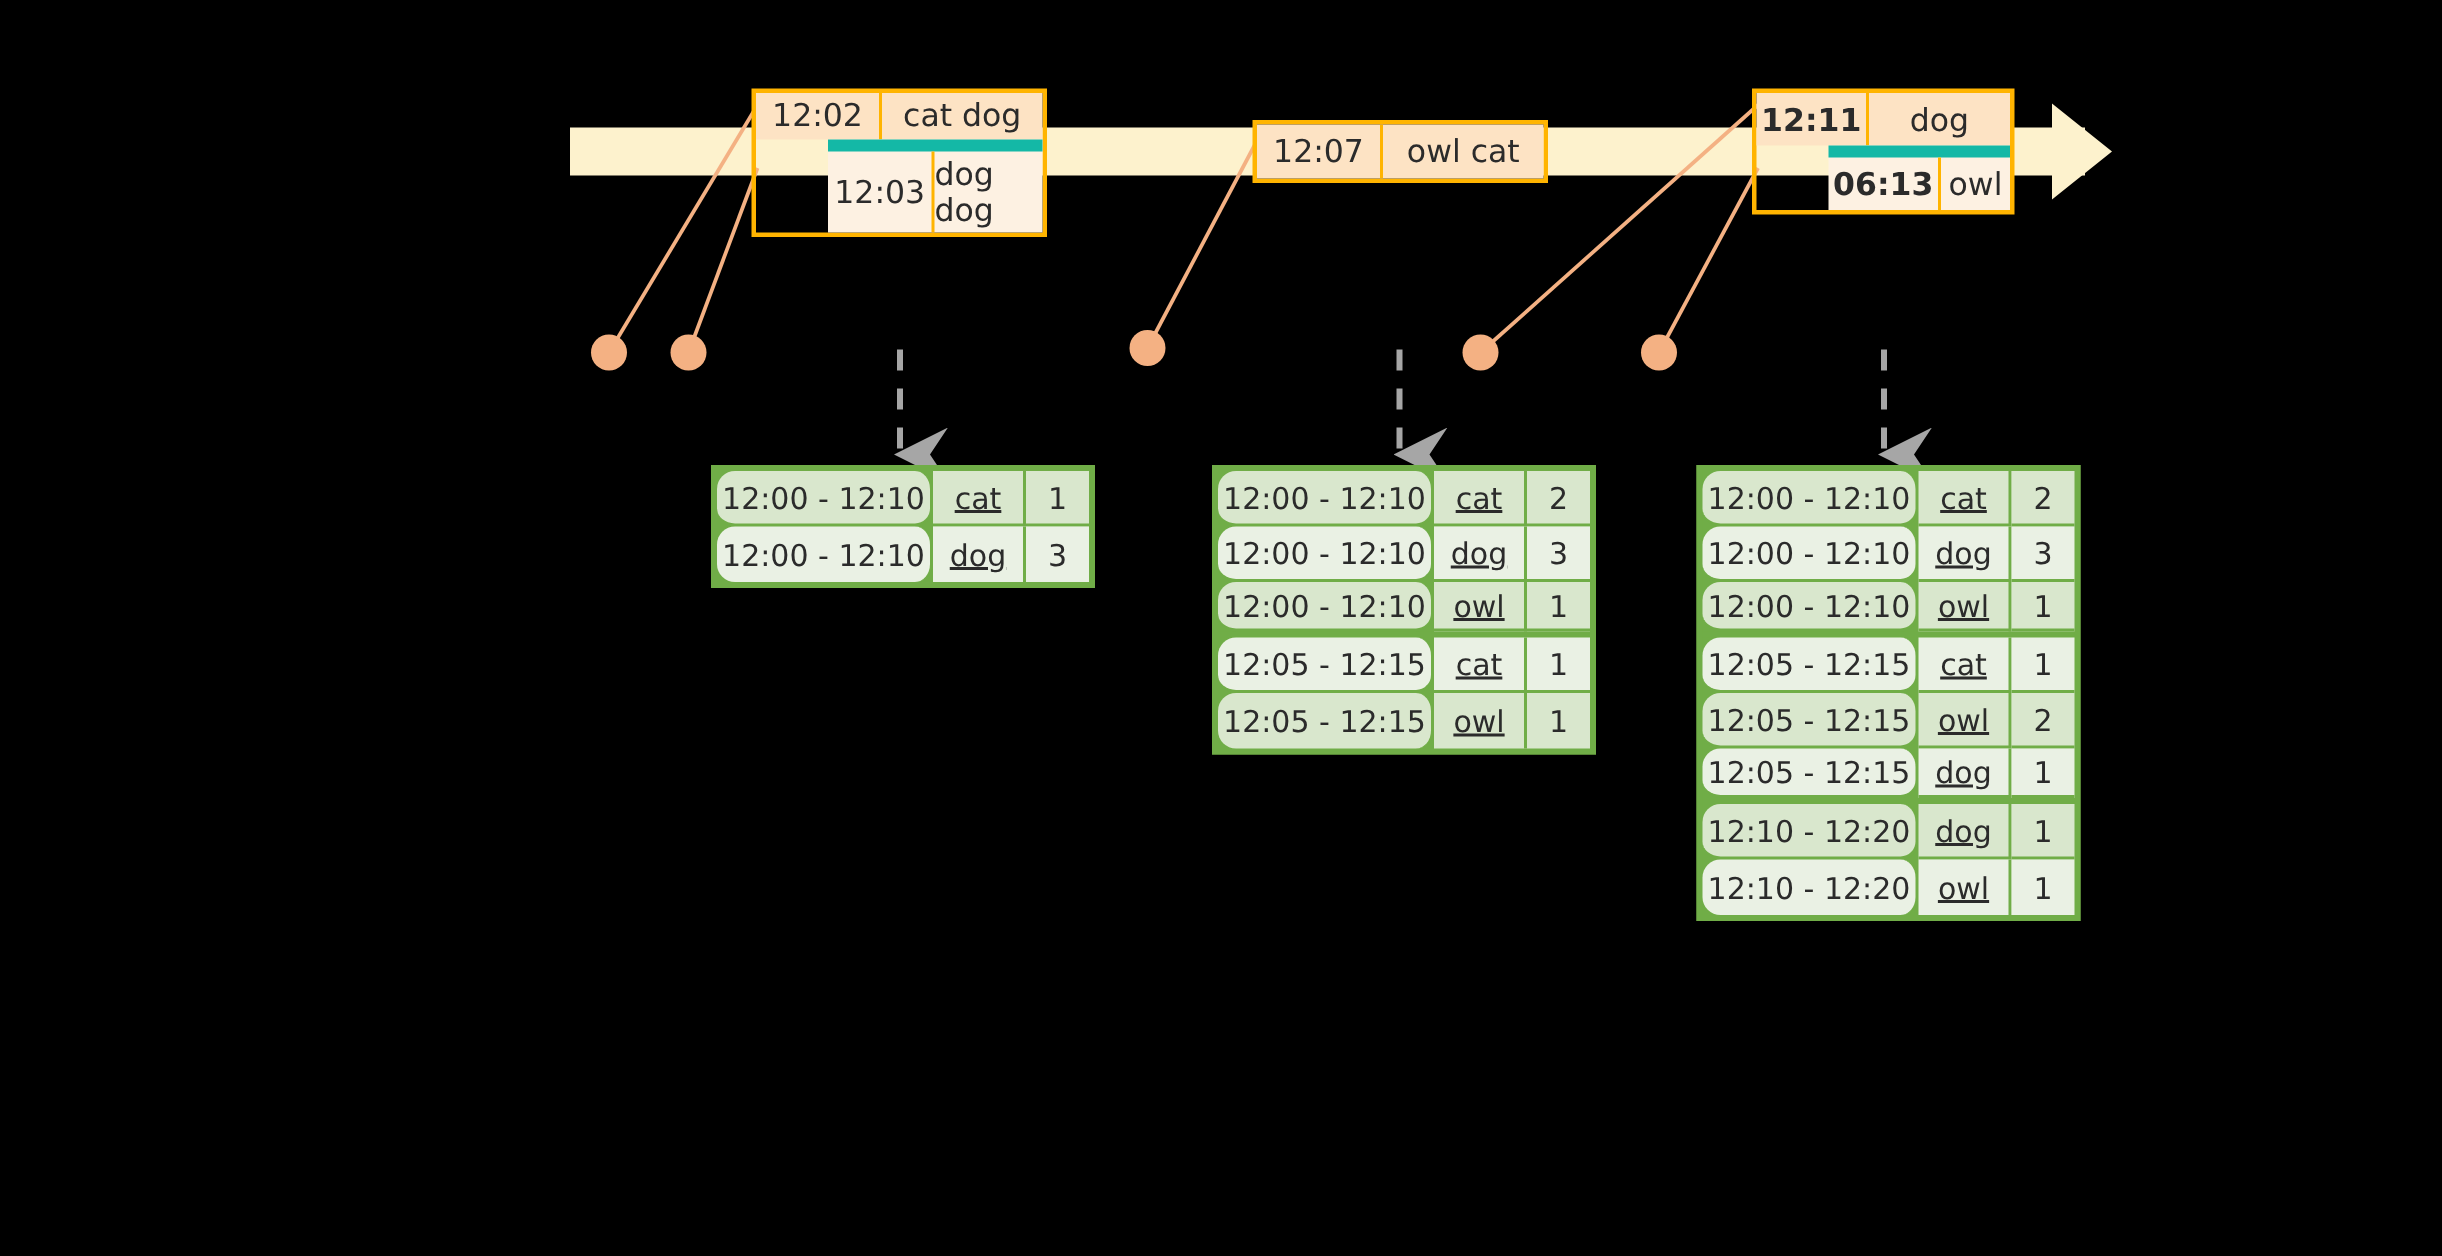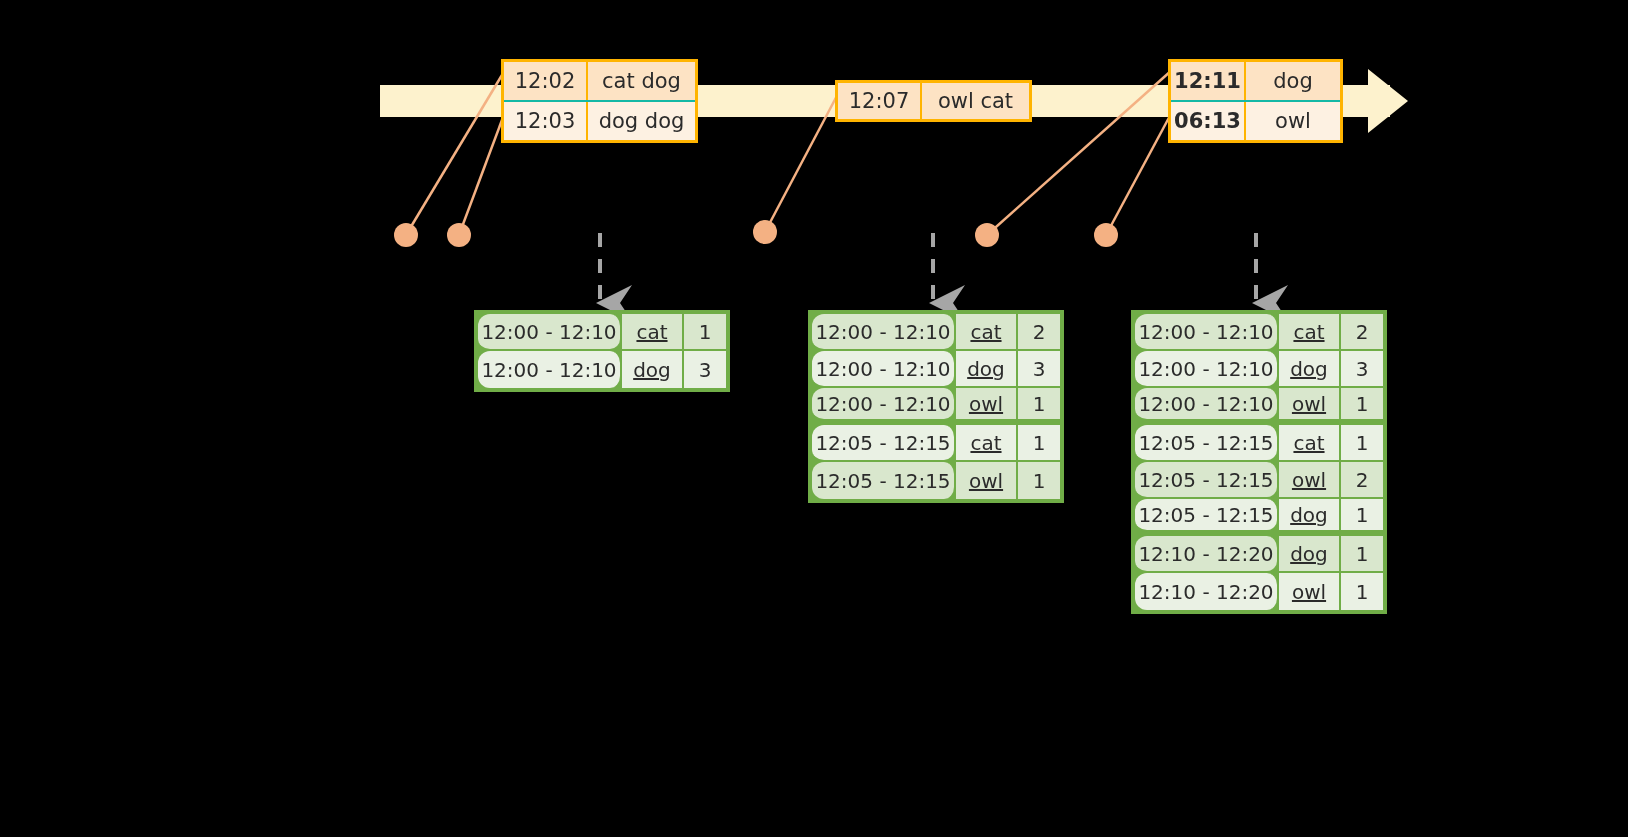--- a/index.html
+++ b/index.html
@@ -43,21 +43,22 @@
     box-sizing: border-box;
     display: flex;
     flex-direction: column;
   }
   .event-row {
     display: flex;
     flex: 1 1 auto;
     box-sizing: border-box;
   }
   .event-row + .event-row {
-    border-top: 2px solid #14b8a6;
+    border-top: 8px solid #14b8a6;
+    margin-left: 48px;
   }
   .event-row .time {
     box-sizing: border-box;
     display: flex;
     align-items: center;
     justify-content: center;
     border-right: 2px solid #ffb400;
     font-size: 21px;
     color: #2b2b2b;
   }
@@ -66,21 +67,21 @@
     flex: 1 1 auto;
     display: flex;
     align-items: center;
     justify-content: center;
     font-size: 21px;
     color: #2b2b2b;
   }
   .ev-shade-a { background: #fde3c4; }
   .ev-shade-b { background: #fdf1e2; }
 
-  #event-box-1 { left: 501px; top: 59px; width: 197px; height: 84px; }
+  #event-box-1 { left: 501px; top: 59px; width: 197px; height: 99px; }
   #event-box-1 .time  { width: 84px; }
   #event-box-2 { left: 835px; top: 80px; width: 197px; height: 42px; }
   #event-box-2 .time  { width: 84px; }
   #event-box-3 { left: 1168px; top: 59px; width: 175px; height: 84px; }
   #event-box-3 .time  { width: 75px; font-weight: bold; }
 
   
   .connector-svg {
     position: absolute;
     left: 0; top: 0;

